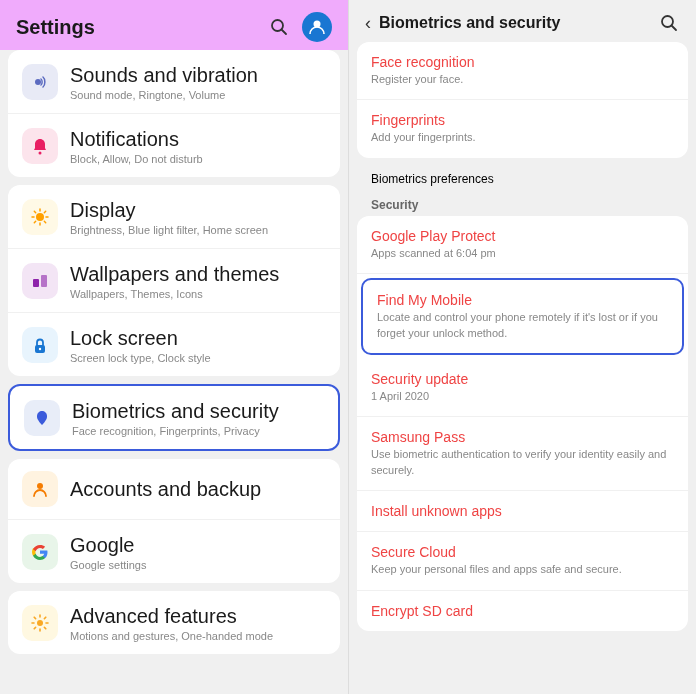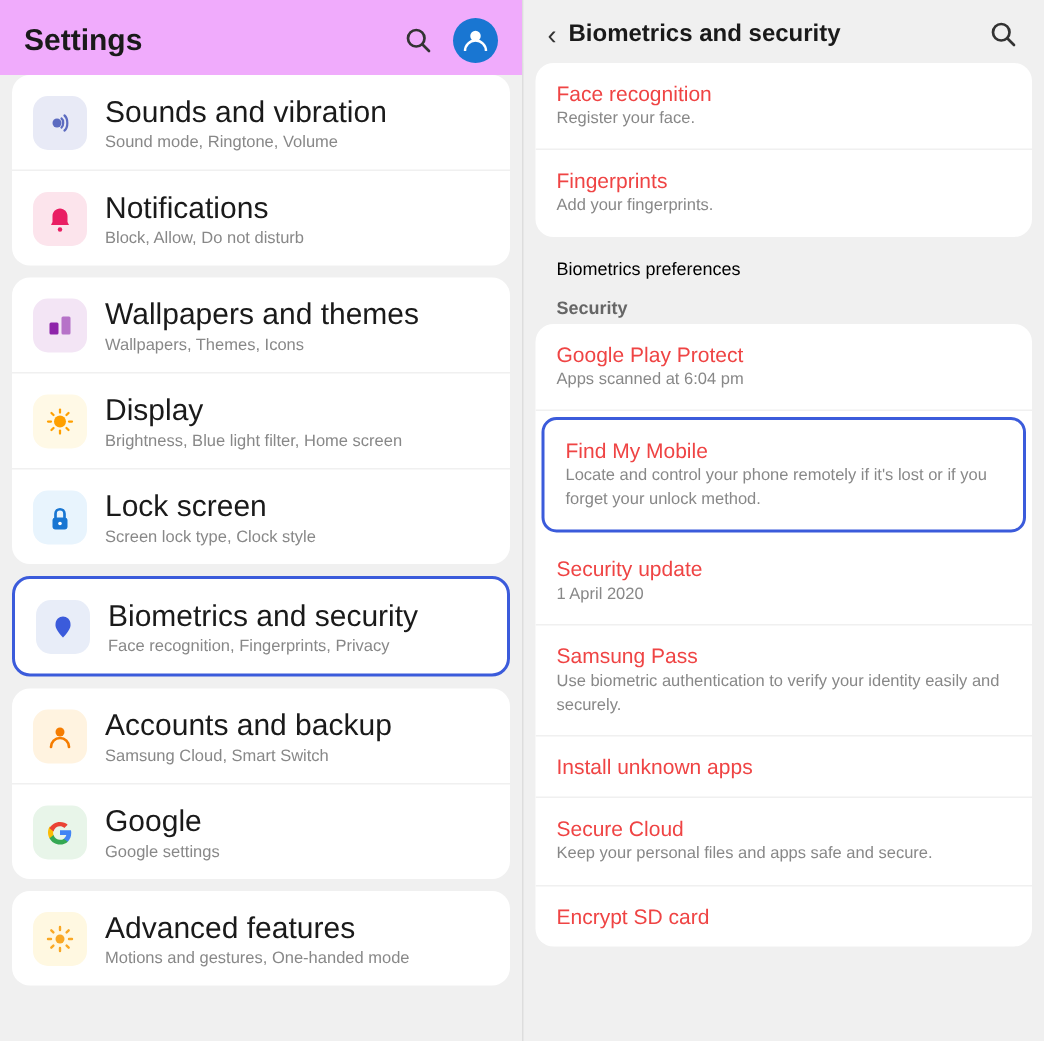--- a/index.html
+++ b/index.html
@@ -274,51 +274,51 @@
         </div>
         <div class="item-text">
           <div class="item-title">Notifications</div>
           <div class="item-subtitle">Block, Allow, Do not disturb</div>
         </div>
       </div>
     </div>
 
     <div class="settings-group">
       <div class="settings-item">
-        <div class="item-icon icon-wallpaper">
-          <svg width="20" height="20" viewBox="0 0 20 20" fill="none">
-            <rect x="3" y="8" width="6" height="8" rx="1" fill="#8e24aa"></rect>
-            <rect x="11" y="4" width="6" height="12" rx="1" fill="#8e24aa" opacity="0.6"></rect>
-          </svg>
-        </div>
-        <div class="item-text">
-          <div class="item-title">Wallpapers and themes</div>
-          <div class="item-subtitle">Wallpapers, Themes, Icons</div>
-        </div>
-      </div>
-      <div class="settings-item">
         <div class="item-icon icon-display">
           <svg width="20" height="20" viewBox="0 0 20 20" fill="none">
             <circle cx="10" cy="10" r="4" fill="#ffa000"></circle>
             <line x1="10" y1="2" x2="10" y2="4" stroke="#ffa000" stroke-width="1.5" stroke-linecap="round"></line>
             <line x1="10" y1="16" x2="10" y2="18" stroke="#ffa000" stroke-width="1.5" stroke-linecap="round"></line>
             <line x1="2" y1="10" x2="4" y2="10" stroke="#ffa000" stroke-width="1.5" stroke-linecap="round"></line>
             <line x1="16" y1="10" x2="18" y2="10" stroke="#ffa000" stroke-width="1.5" stroke-linecap="round"></line>
             <line x1="4.3" y1="4.3" x2="5.7" y2="5.7" stroke="#ffa000" stroke-width="1.5" stroke-linecap="round"></line>
             <line x1="14.3" y1="14.3" x2="15.7" y2="15.7" stroke="#ffa000" stroke-width="1.5" stroke-linecap="round"></line>
             <line x1="14.3" y1="5.7" x2="15.7" y2="4.3" stroke="#ffa000" stroke-width="1.5" stroke-linecap="round"></line>
             <line x1="4.3" y1="15.7" x2="5.7" y2="14.3" stroke="#ffa000" stroke-width="1.5" stroke-linecap="round"></line>
           </svg>
         </div>
         <div class="item-text">
           <div class="item-title">Display</div>
           <div class="item-subtitle">Brightness, Blue light filter, Home screen</div>
         </div>
       </div>
       <div class="settings-item">
+        <div class="item-icon icon-wallpaper">
+          <svg width="20" height="20" viewBox="0 0 20 20" fill="none">
+            <rect x="3" y="8" width="6" height="8" rx="1" fill="#8e24aa"></rect>
+            <rect x="11" y="4" width="6" height="12" rx="1" fill="#8e24aa" opacity="0.6"></rect>
+          </svg>
+        </div>
+        <div class="item-text">
+          <div class="item-title">Wallpapers and themes</div>
+          <div class="item-subtitle">Wallpapers, Themes, Icons</div>
+        </div>
+      </div>
+      <div class="settings-item">
         <div class="item-icon icon-lock">
           <svg width="20" height="20" viewBox="0 0 20 20" fill="none">
             <rect x="5" y="10" width="10" height="8" rx="2" fill="#1976d2"></rect>
             <path d="M7 10V7.5a3 3 0 016 0V10" stroke="#1976d2" stroke-width="1.8" fill="none" stroke-linecap="round"></path>
             <circle cx="10" cy="14" r="1.2" fill="white"></circle>
           </svg>
         </div>
         <div class="item-text">
           <div class="item-title">Lock screen</div>
           <div class="item-subtitle">Screen lock type, Clock style</div>
@@ -343,21 +343,20 @@
     <div class="settings-group">
       <div class="settings-item">
         <div class="item-icon icon-accounts">
           <svg width="20" height="20" viewBox="0 0 20 20" fill="none">
             <circle cx="10" cy="7" r="3" fill="#f57c00"></circle>
             <path d="M4 17c0-3.3 2.7-6 6-6s6 2.7 6 6" stroke="#f57c00" stroke-width="1.8" fill="none" stroke-linecap="round"></path>
           </svg>
         </div>
         <div class="item-text">
           <div class="item-title">Accounts and backup</div>
-          <div class="item-subtitle">Samsung Cloud, Smart Switch</div>
         </div>
       </div>
       <div class="settings-item">
         <div class="item-icon icon-google">
           <svg width="20" height="20" viewBox="0 0 20 20" fill="none">
             <path d="M17.5 10.2c0-.6-.1-1.2-.2-1.7H10v3.2h4.2c-.2 1-.8 1.8-1.6 2.4v2h2.6c1.5-1.4 2.3-3.4 2.3-5.9z" fill="#4285F4"></path>
             <path d="M10 18c2.1 0 3.9-.7 5.2-1.9l-2.6-2c-.7.5-1.6.8-2.6.8-2 0-3.7-1.3-4.3-3.2H3v2.1C4.3 16.3 7 18 10 18z" fill="#34A853"></path>
             <path d="M5.7 11.7c-.2-.5-.3-1-.3-1.7s.1-1.2.3-1.7V6.2H3C2.4 7.3 2 8.6 2 10s.4 2.7 1 3.8l2.7-2.1z" fill="#FBBC05"></path>
             <path d="M10 5.9c1.1 0 2.1.4 2.9 1.1l2.2-2.2C13.9 3.6 12.1 3 10 3 7 3 4.3 4.7 3 7.2l2.7 2.1C6.3 7.2 8 5.9 10 5.9z" fill="#EA4335"></path>
           </svg>

